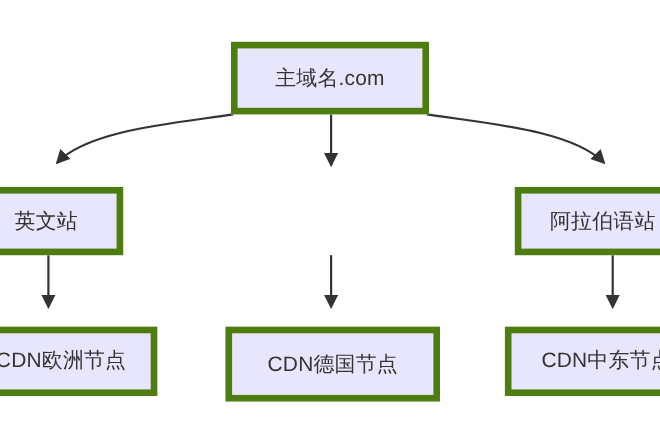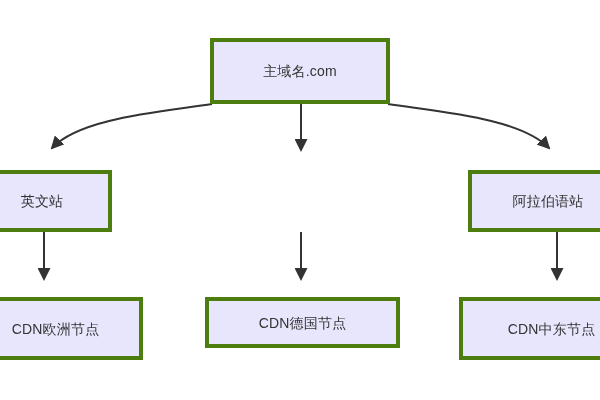--- a/index.html
+++ b/index.html
@@ -20,26 +20,26 @@
     left: 0;
     top: 0;
     width: 600px;
     height: 400px;
     pointer-events: none;
   }
   .node {
     position: absolute;
     box-sizing: border-box;
     background: #e8e6fc;
-    border: 4px solid #4d7c0f;
+    border: 6px solid #4d7c0f;
     display: flex;
     align-items: center;
     justify-content: center;
     color: #333333;
-    font-size: 14px;
+    font-size: 19px;
     line-height: 1;
     white-space: nowrap;
     letter-spacing: 0.2px;
   }
   
   #node-root {
     left: 210px;
     top: 38px;
     width: 180px;
     height: 66px;
@@ -67,21 +67,21 @@
   #node-cdn-eu {
     left: -32px;
     top: 297px;
     width: 175px;
     height: 63px;
   }
   #node-cdn-de {
     left: 205px;
     top: 297px;
     width: 195px;
-    height: 51px;
+    height: 68px;
   }
   #node-cdn-me {
     left: 459px;
     top: 297px;
     width: 185px;
     height: 63px;
   }
 </style>
 </head>
 <body>

